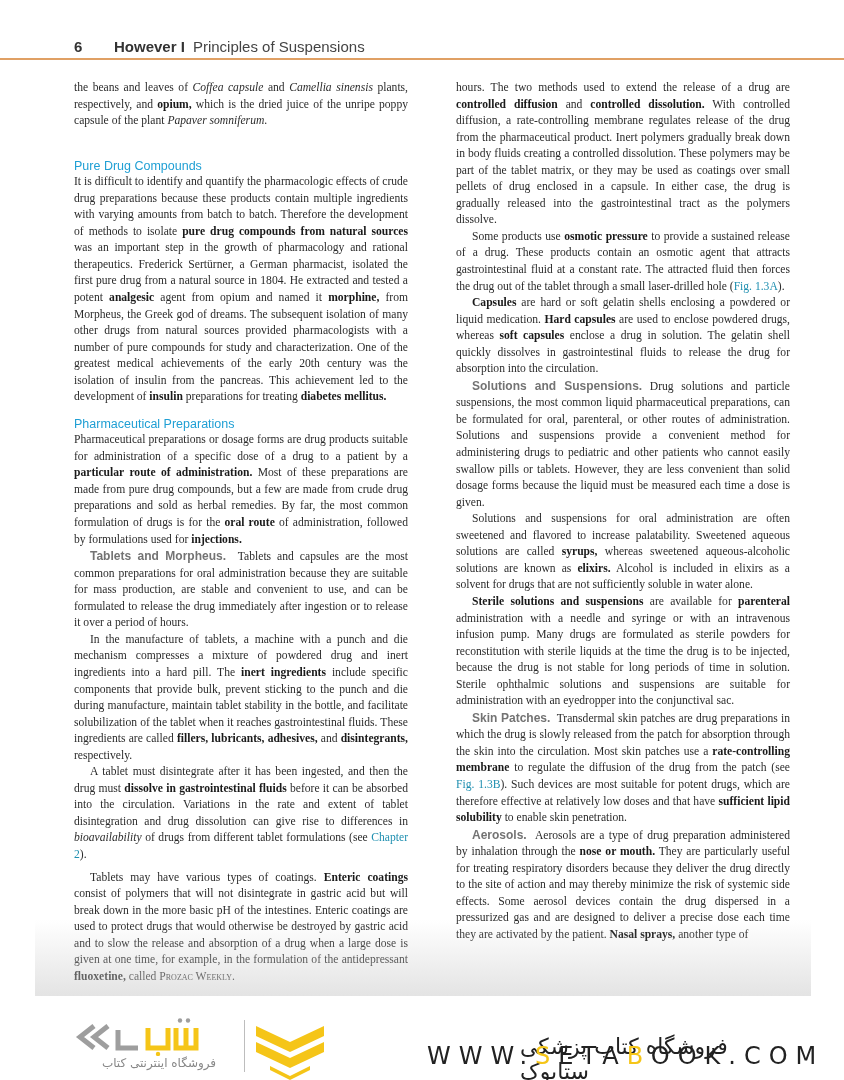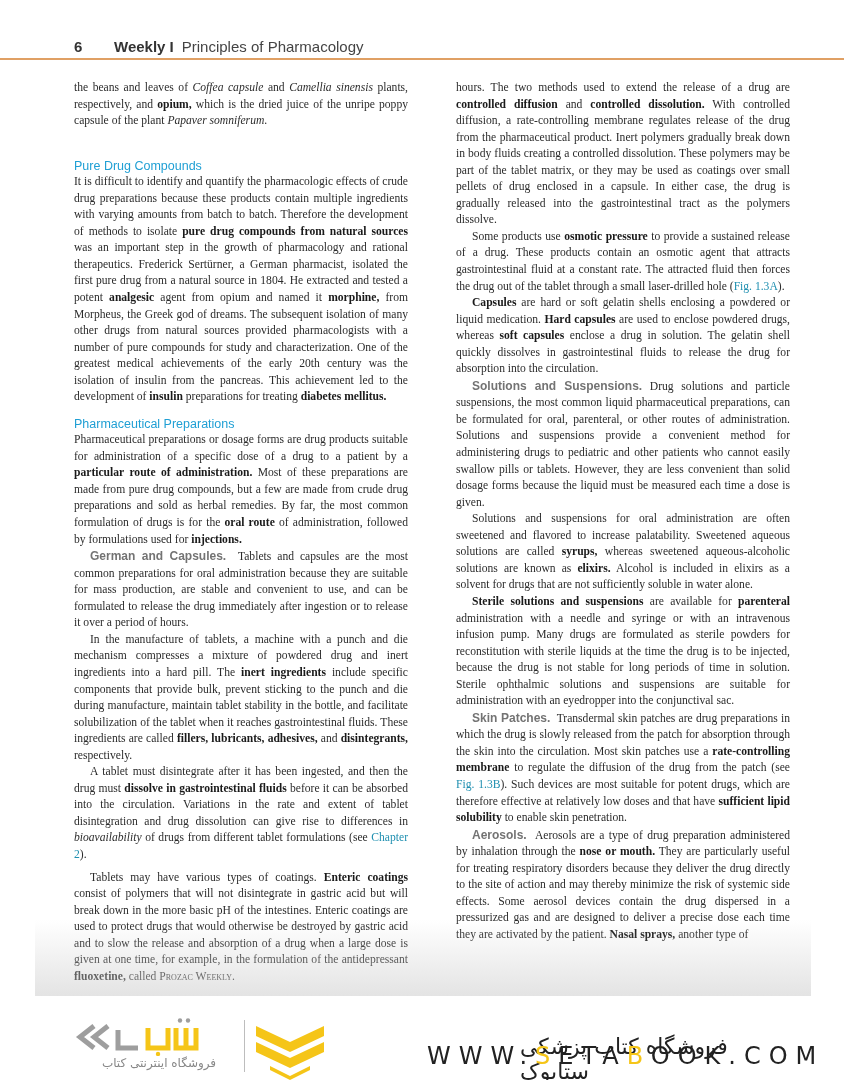--- a/index.html
+++ b/index.html
@@ -69,35 +69,35 @@
     position: absolute; left: 427px; top: 1042px; width: 380px;
     font-family: "DejaVu Sans", sans-serif; font-size: 24px; letter-spacing: 8px; color: #222; white-space: nowrap;
   }
   .shop-url .hl { color: #f5c518; }
 </style>
 </head>
 <body>
 
 <div class="running-head">
   <span class="pno">6</span>
-  <span class="sec">Weekly I</span>
-  <span class="title">Principles of Pharmacology</span>
+  <span class="sec">However I</span>
+  <span class="title">Principles of Suspensions</span>
 </div>
 <div class="head-rule"></div>
 
 <div class="col left">
   <p><span>the beans and leaves of </span><i>Coffea capsule</i><span> and </span><i>Camellia sinensis</i><span> plants, respectively, and </span><b>opium,</b><span> which is the dried juice of the unripe poppy capsule of the plant </span><i>Papaver somniferum</i><span>.</span></p>
 
   <div class="h-blue" style="margin-top:28px">Pure Drug Compounds</div>
   <p><span>It is difficult to identify and quantify the pharmacologic effects of crude drug preparations because these products contain multiple ingredients with varying amounts from batch to batch. Therefore the development of methods to isolate </span><b>pure drug compounds from natural sources</b><span> was an important step in the growth of pharmacology and rational therapeutics. Frederick Sertürner, a German pharmacist, isolated the first pure drug from a natural source in 1804. He extracted and tested a potent </span><b>analgesic</b><span> agent from opium and named it </span><b>morphine,</b><span> from Morpheus, the Greek god of dreams. The subsequent isolation of many other drugs from natural sources provided pharmacologists with a number of pure compounds for study and characterization. One of the greatest medical achievements of the early 20th century was the isolation of insulin from the pancreas. This achievement led to the development of </span><b>insulin</b><span> preparations for treating </span><b>diabetes mellitus.</b></p>
 
   <div class="h-blue" style="margin-top:10px">Pharmaceutical Preparations</div>
   <p><span>Pharmaceutical preparations or dosage forms are drug products suitable for administration of a specific dose of a drug to a patient by a </span><b>particular route of administration.</b><span> Most of these preparations are made from pure drug compounds, but a few are made from crude drug preparations and sold as herbal remedies. By far, the most common formulation of drugs is for the </span><b>oral route</b><span> of administration, followed by formulations used for </span><b>injections.</b></p>
 
-  <p class="ind"><span class="h-orange">German and Capsules.</span>&nbsp; <span>Tablets and capsules are the most common preparations for oral administration because they are suitable for mass production, are stable and convenient to use, and can be formulated to release the drug immediately after ingestion or to release it over a period of hours.</span></p>
+  <p class="ind"><span class="h-orange">Tablets and Morpheus.</span>&nbsp; <span>Tablets and capsules are the most common preparations for oral administration because they are suitable for mass production, are stable and convenient to use, and can be formulated to release the drug immediately after ingestion or to release it over a period of hours.</span></p>
   <p class="ind"><span>In the manufacture of tablets, a machine with a punch and die mechanism compresses a mixture of powdered drug and inert ingredients into a hard pill. The </span><b>inert ingredients</b><span> include specific components that provide bulk, prevent sticking to the punch and die during manufacture, maintain tablet stability in the bottle, and facilitate solubilization of the tablet when it reaches gastrointestinal fluids. These ingredients are called </span><b>fillers, lubricants, adhesives,</b><span> and </span><b>disintegrants,</b><span> respectively.</span></p>
   <p class="ind"><span>A tablet must disintegrate after it has been ingested, and then the drug must </span><b>dissolve in gastrointestinal fluids</b><span> before it can be absorbed into the circulation. Variations in the rate and extent of tablet disintegration and drug dissolution can give rise to differences in </span><i>bioavailability</i><span> of drugs from different tablet formulations (see </span><span class="link">Chapter 2</span><span>).</span></p>
   <p class="ind" style="margin-top:6px"><span>Tablets may have various types of coatings. </span><b>Enteric coatings</b><span> consist of polymers that will not disintegrate in gastric acid but will break down in the more basic pH of the intestines. Enteric coatings are used to protect drugs that would otherwise be destroyed by gastric acid and to slow the release and absorption of a drug when a large dose is given at one time, for example, in the formulation of the antidepressant </span><b>fluoxetine,</b><span> called </span><span class="sc">Prozac Weekly</span><span>.</span></p>
 </div>
 
 <div class="col right">
   <p><span>hours. The two methods used to extend the release of a drug are </span><b>controlled diffusion</b><span> and </span><b>controlled dissolution.</b><span> With controlled diffusion, a rate-controlling membrane regulates release of the drug from the pharmaceutical product. Inert polymers gradually break down in body fluids creating a controlled dissolution. These polymers may be part of the tablet matrix, or they may be used as coatings over small pellets of drug enclosed in a capsule. In either case, the drug is gradually released into the gastrointestinal tract as the polymers dissolve.</span></p>
   <p class="ind"><span>Some products use </span><b>osmotic pressure</b><span> to provide a sustained release of a drug. These products contain an osmotic agent that attracts gastrointestinal fluid at a constant rate. The attracted fluid then forces the drug out of the tablet through a small laser-drilled hole (</span><span class="link">Fig. 1.3A</span><span>).</span></p>
   <p class="ind"><b>Capsules</b><span> are hard or soft gelatin shells enclosing a powdered or liquid medication. </span><b>Hard capsules</b><span> are used to enclose powdered drugs, whereas </span><b>soft capsules</b><span> enclose a drug in solution. The gelatin shell quickly dissolves in gastrointestinal fluids to release the drug for absorption into the circulation.</span></p>
   <p class="ind"><span class="h-orange">Solutions and Suspensions.</span> <span>Drug solutions and particle suspensions, the most common liquid pharmaceutical preparations, can be formulated for oral, parenteral, or other routes of administration. Solutions and suspensions provide a convenient method for administering drugs to pediatric and other patients who cannot easily swallow pills or tablets. However, they are less convenient than solid dosage forms because the liquid must be measured each time a dose is given.</span></p>

